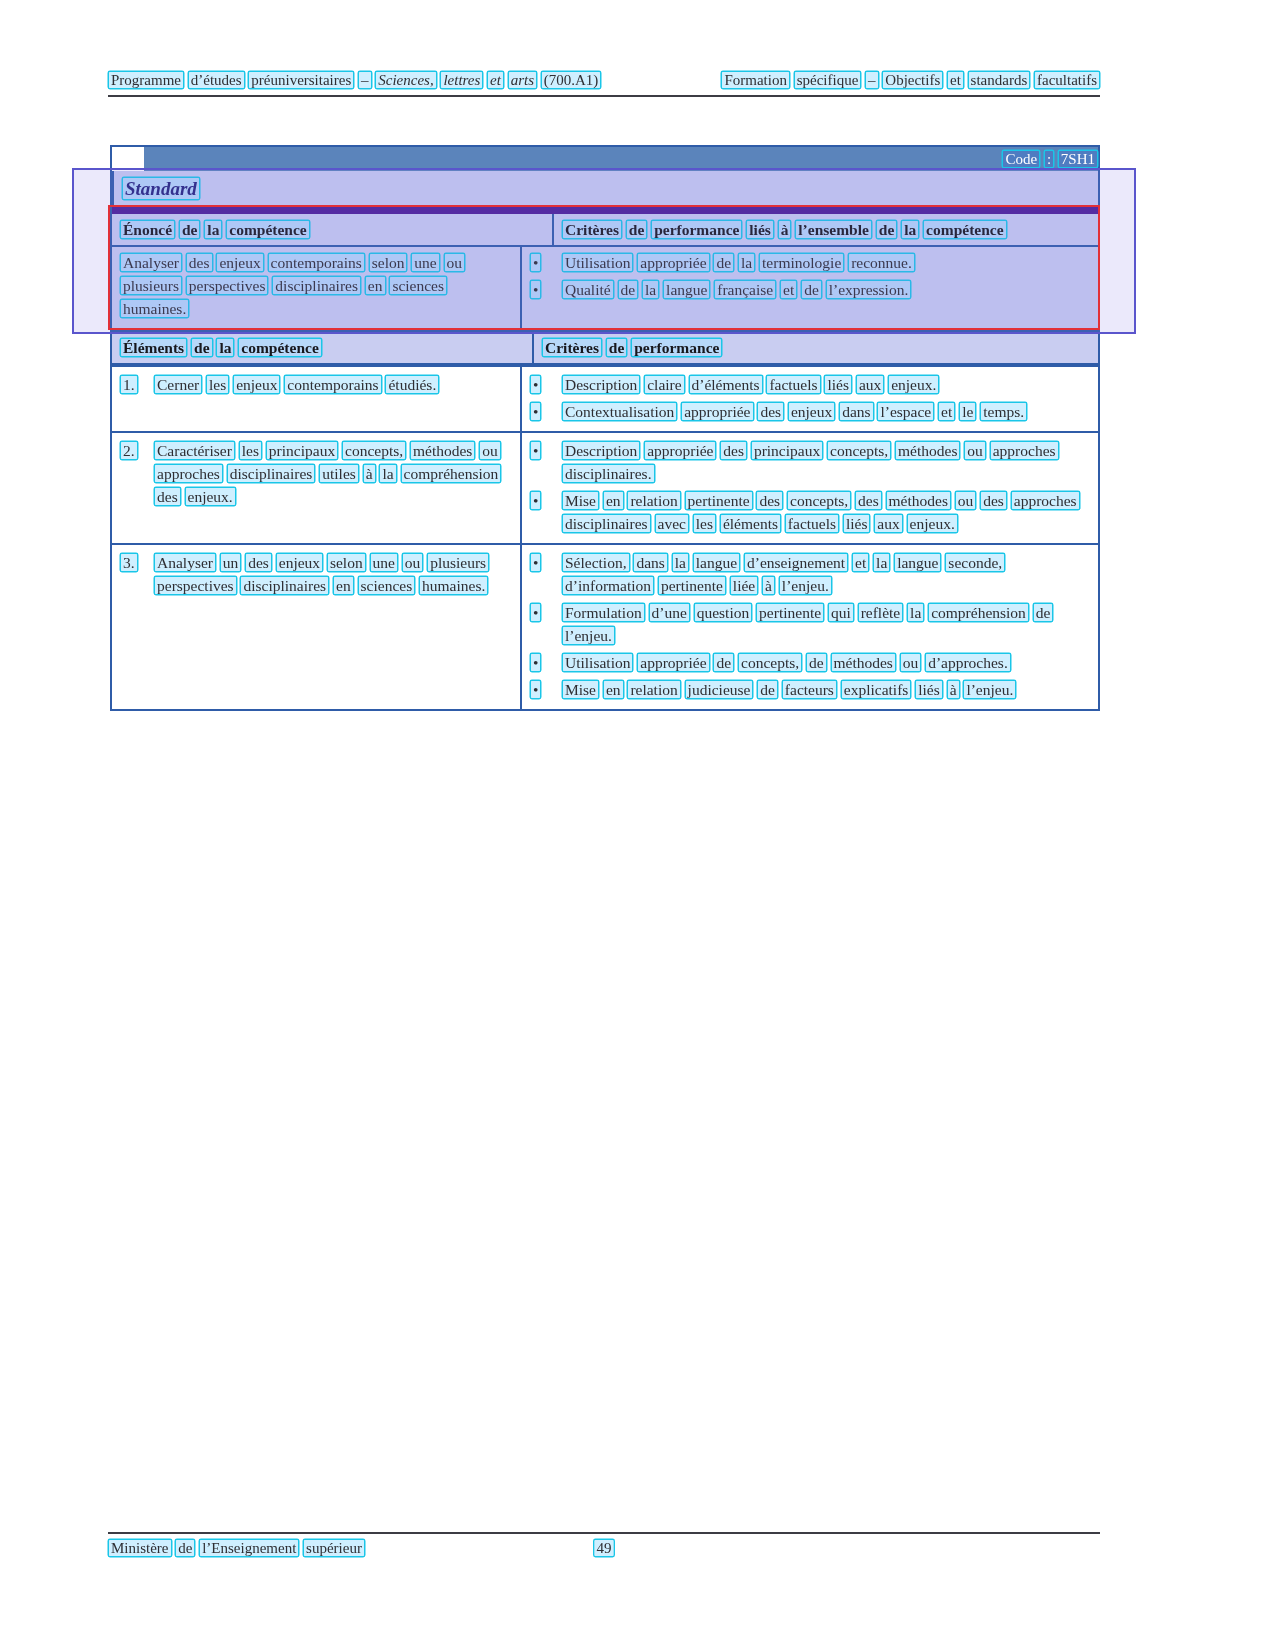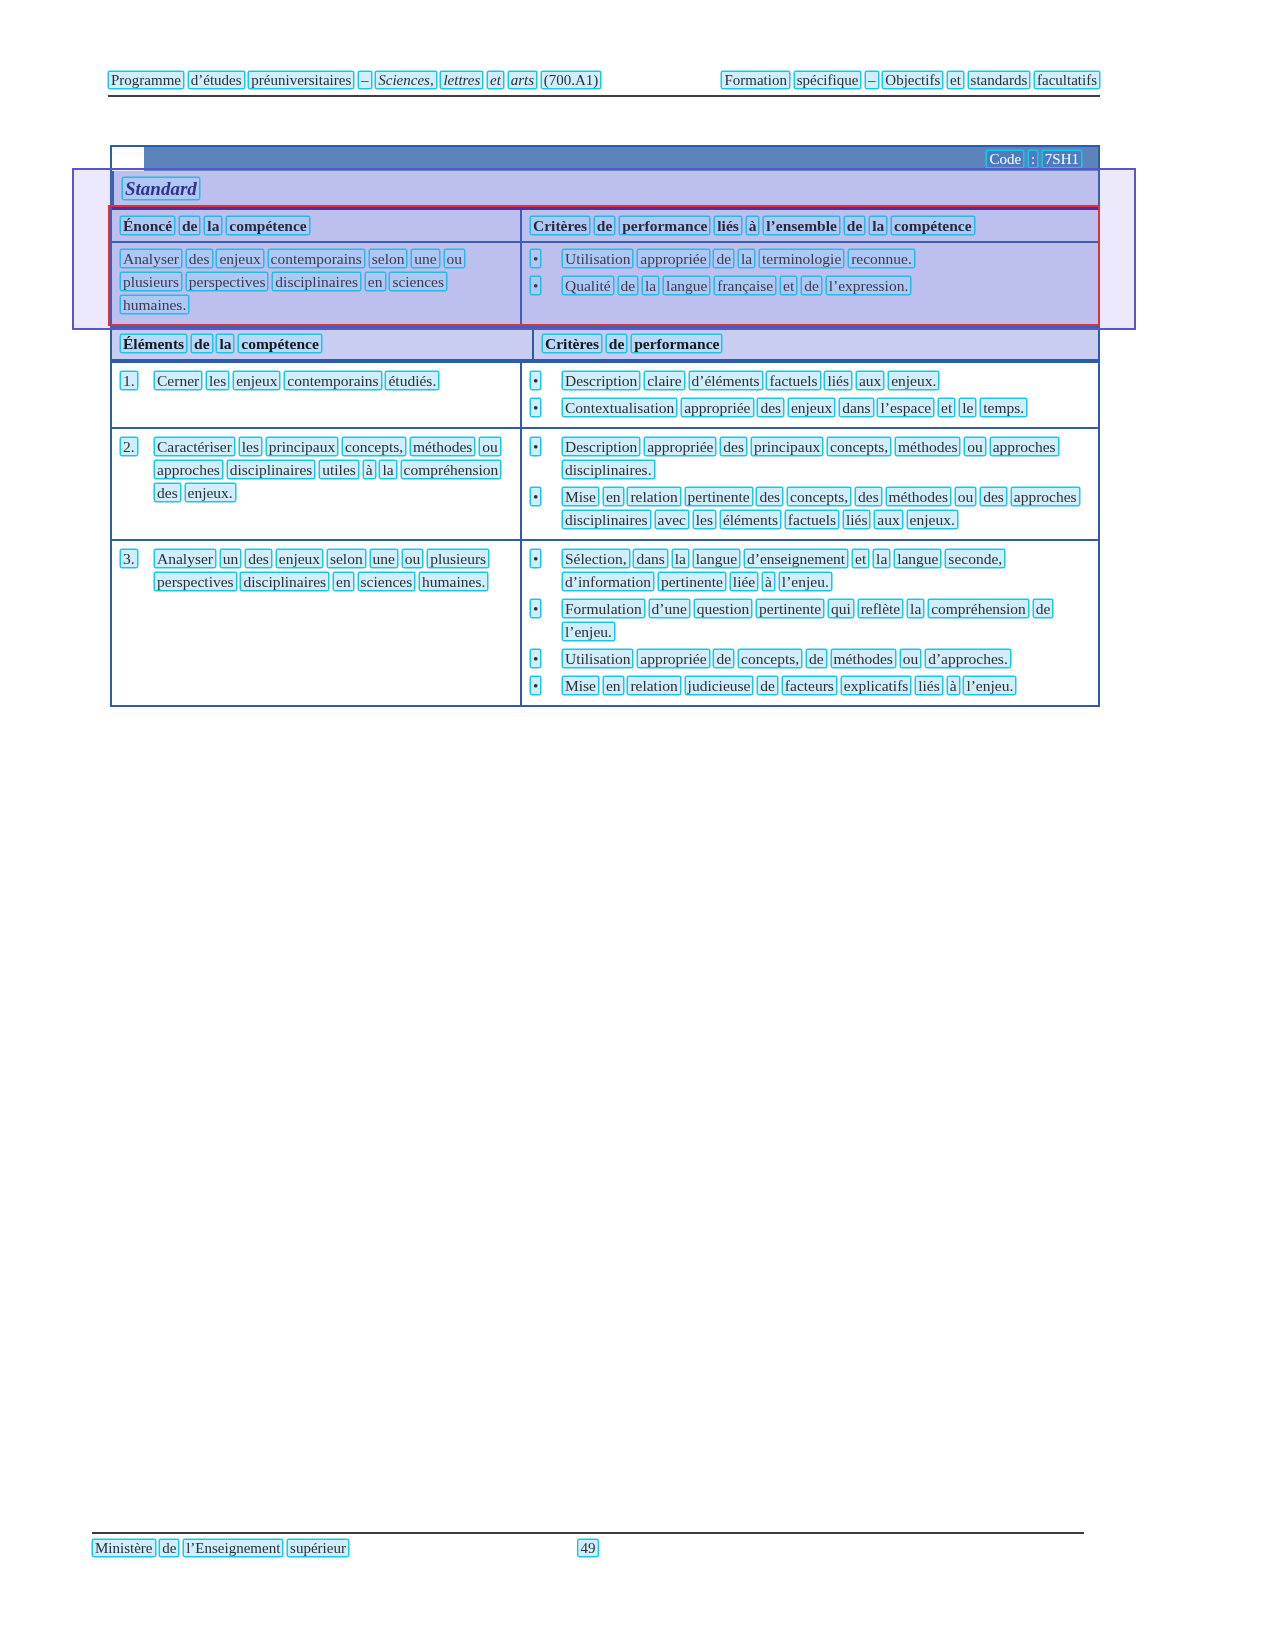--- a/index.html
+++ b/index.html
@@ -34,21 +34,21 @@
   
   .doc-table{
     position:absolute;top:145px;left:110px;width:990px;
     border:2px solid #2f5ca8;
     font-size:15.5px;line-height:23px;
     box-sizing:border-box;
   }
   .code-bar{
     height:24px;background:#5b84bb;
     display:flex;align-items:center;justify-content:flex-end;
-    padding-right:16px;color:#ffffff;font-size:15px;margin-left:32px;
+    padding-right:0;color:#ffffff;font-size:15px;margin-left:32px;
   }
   .code-bar .w{background:rgba(72,118,196,.6);box-shadow:0 0 0 1.5px #1ac6e8;}
 
   .row{display:flex;box-sizing:border-box;}
   .c1{width:408px;box-sizing:border-box;padding:4px 8px;}
   .c2{flex:1;box-sizing:border-box;padding:4px 8px;border-left:2px solid #2f5ca8;}
 
   .top-region{position:relative;background:#c9cdf1;}
   .ov-purple{
     position:absolute;left:-40px;right:-38px;top:-3px;bottom:-4px;
@@ -61,21 +61,21 @@
     border:2.5px solid #e23038;
     pointer-events:none;z-index:6;
   }
 
   .head-row .c1,.head-row .c2{padding-top:6px;padding-bottom:6px;}
   .col-title{
     font-size:19px;font-weight:bold;font-style:italic;color:#24247e;
   }
   .bold-head{font-weight:bold;color:#17171c;}
 
-  .enonce-head{border-top:4px solid #4c1d95;border-bottom:2px solid #2f5ca8;}
+  .enonce-head{border-top:8px solid #4c1d95;border-bottom:2px solid #2f5ca8;gap:32px;}
   .enonce-body .c1{padding-bottom:10px;}
   .enonce-body .c2{padding-bottom:10px;}
 
   .elements-head{background:#c9cdf1;border-top:2px solid #2f5ca8;border-bottom:2px solid #2f5ca8;gap:12px;}
 
   .el-row{border-top:2px solid #2f5ca8;background:#ffffff;}
   .el-row:first-of-type{border-top:none;}
   .el-row .c1{padding-top:6px;padding-bottom:8px;}
   .el-row .c2{padding-top:6px;padding-bottom:8px;}
 
@@ -83,21 +83,21 @@
   .num{width:34px;flex:0 0 34px;}
   .etext{flex:1;}
 
   .bullet-item{display:flex;margin-bottom:4px;}
   .bullet-item:last-child{margin-bottom:0;}
   .b{width:32px;flex:0 0 32px;}
   .btext{flex:1;}
 
   
   .doc-footer{
-    position:absolute;top:1532px;left:92px;width:992px;
+    position:absolute;top:1532px;left:108px;width:992px;
     border-top:2px solid #3c3c44;
     padding-top:4px;
     font-size:15px;line-height:20px;
   }
   .footer-ministry{position:absolute;left:0;top:4px;}
   .footer-page{position:absolute;left:50%;transform:translateX(-50%);top:4px;text-align:right;}
 </style>
 </head>
 <body>
 

